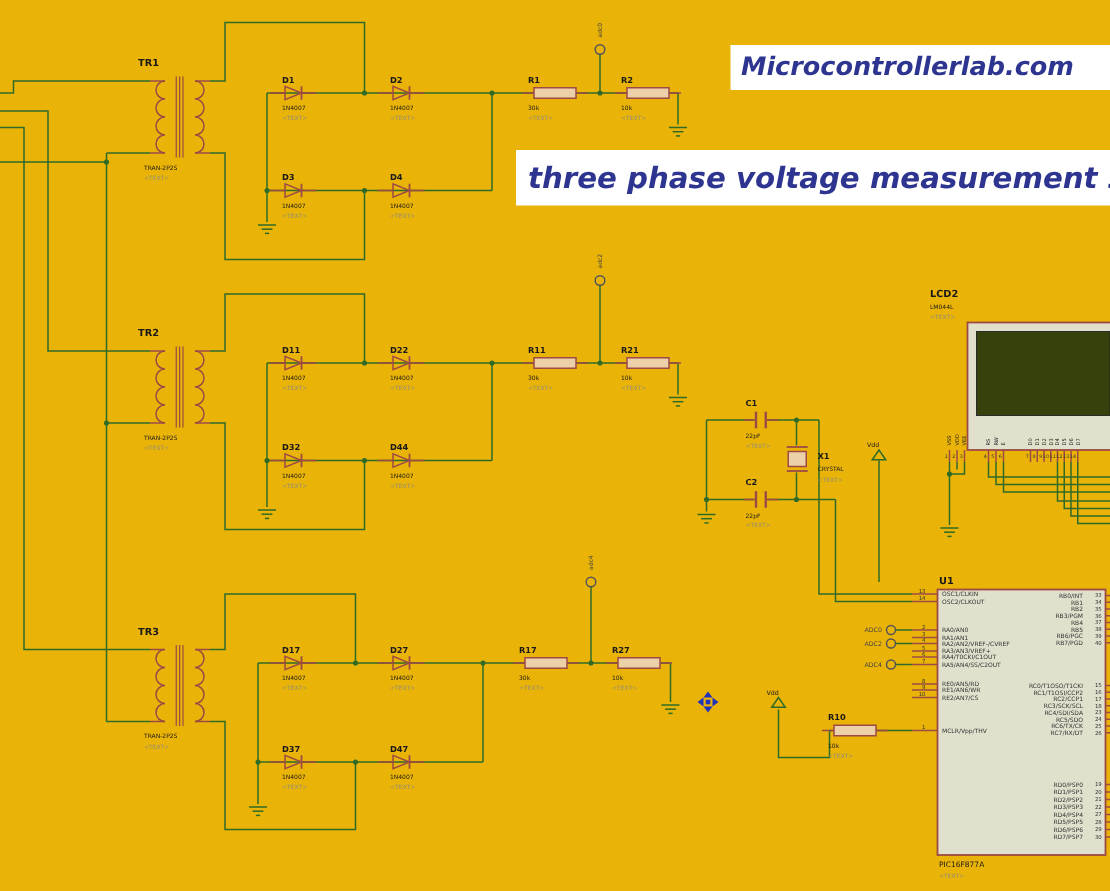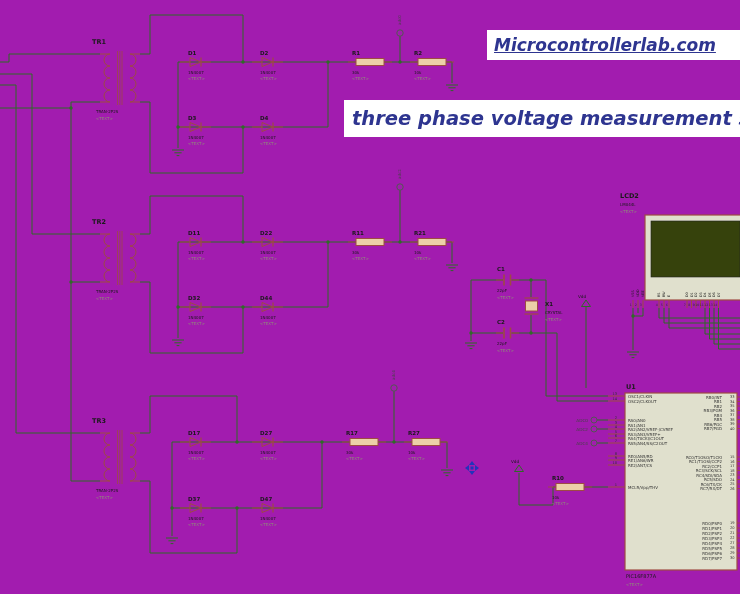--- a/index.html
+++ b/index.html
@@ -1,22 +1,22 @@
 <!DOCTYPE html>
 <html><head>
 <meta charset="utf-8">
 <style>
   html,body{margin:0;padding:0;}
-  .canvas{position:relative;width:740px;height:594px;background:#a21caf;
+  .canvas{position:relative;width:740px;height:594px;background:#eab308;
           font-family:"DejaVu Sans",sans-serif;overflow:hidden;}
   svg{position:absolute;left:0;top:0;}
   .band{position:absolute;background:#ffffff;color:#2e3590;font-weight:bold;
         font-style:italic;white-space:nowrap;overflow:hidden;box-sizing:border-box;}
   #site-band{left:487px;top:30px;width:253px;height:30px;font-size:17px;
-        line-height:30px;padding-left:7px;text-decoration:underline;}
+        line-height:30px;padding-left:7px;}
   #caption-band{left:344px;top:100px;width:396px;height:37px;font-size:19.5px;
         line-height:37px;padding-left:8px;}
   svg text{font-family:"DejaVu Sans",sans-serif;}
 </style>
 </head>
 <body>
 
 <div class="canvas">
   <svg id="schematic" width="740" height="594" viewBox="0 0 740 594">
       <g>

